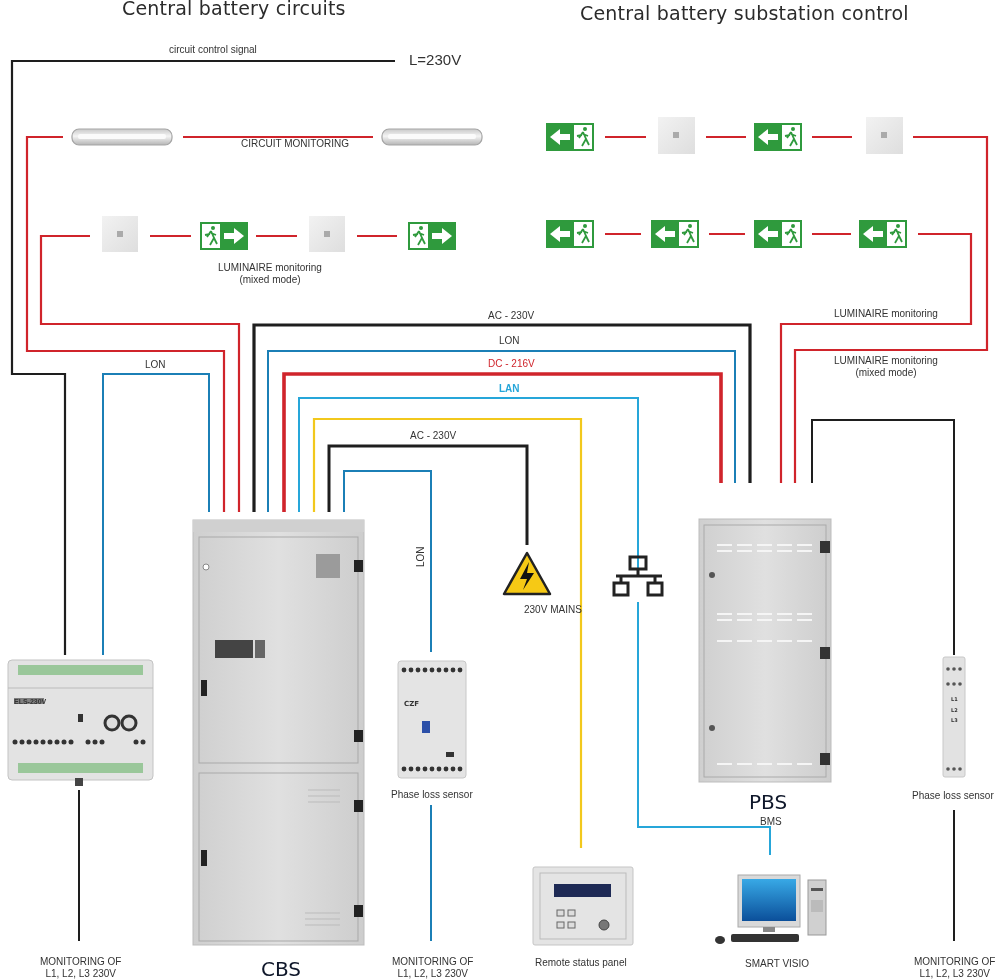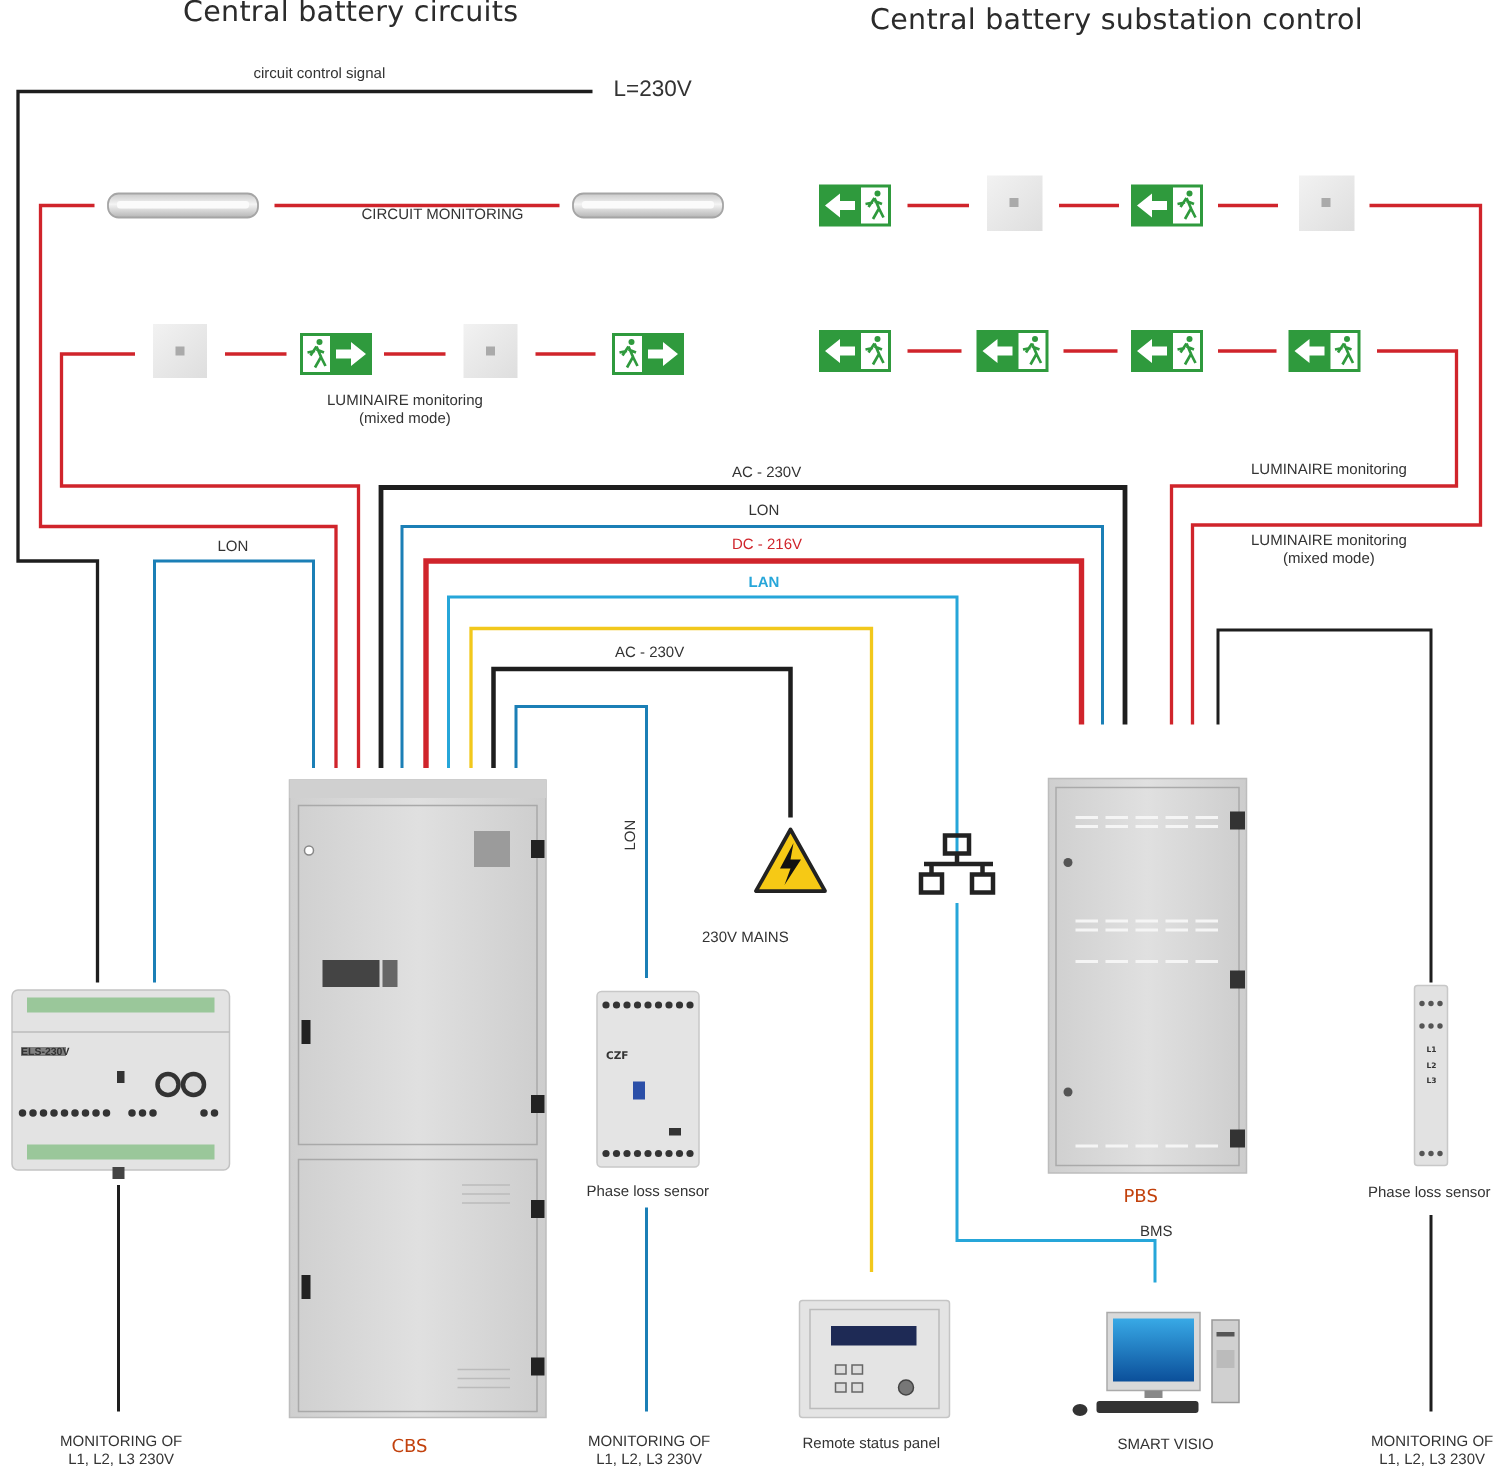--- a/index.html
+++ b/index.html
@@ -1,21 +1,21 @@
 <!DOCTYPE html>
 <html><head>
 <meta charset="utf-8">
 <style>
   html, body { margin: 0; padding: 0; background: #ffffff; }
   body { width: 1000px; height: 979px; position: relative; overflow: hidden;
          font-family: "DejaVu Sans", sans-serif; color: #333; }
   #diagram { position: absolute; left: 0; top: 0; width: 1000px; height: 979px; }
   .title { position: absolute; font-family: "DejaVu Sans", sans-serif; font-size: 19px; color: #2b2b2b; letter-spacing: 0.2px; white-space: nowrap; }
   .lbl { position: absolute; font-family: "Liberation Sans", sans-serif; font-size: 10px; color: #333; white-space: nowrap; text-align: center; line-height: 12px; }
-  .lbl-big { position: absolute; font-family: "DejaVu Sans", sans-serif; font-size: 12px; color: #c2410c; white-space: nowrap; }
+  .lbl-big { position: absolute; font-family: "DejaVu Sans", sans-serif; font-size: 20px; color: #0f172a; white-space: nowrap; }
 </style>
 </head>
 <body>
 
 <svg id="diagram" viewBox="0 0 1000 979" xmlns="http://www.w3.org/2000/svg">
   <defs>
     <linearGradient id="tubeGrad" x1="0" y1="0" x2="0" y2="1">
       <stop offset="0" stop-color="#c9c9c9"></stop>
       <stop offset="0.45" stop-color="#f4f4f4"></stop>
       <stop offset="1" stop-color="#b5b5b5"></stop>
@@ -354,21 +354,21 @@
   <div>LUMINAIRE monitoring</div>
   <div>(mixed mode)</div>
 </div>
 <div class="lbl" style="left:145px; top:359px;">LON</div>
 <div class="lbl" style="left:488px; top:310px; font-size:10px;">AC - 230V</div>
 <div class="lbl" style="left:499px; top:335px;">LON</div>
 <div class="lbl" style="left:488px; top:358px; color:#d0242b;">DC - 216V</div>
 <div class="lbl" style="left:499px; top:383px; color:#26a6d9;font-weight:bold;">LAN</div>
 <div class="lbl" style="left:410px; top:430px;">AC - 230V</div>
 <div class="lbl" style="left:415px; top:567px; transform:rotate(-90deg); transform-origin:left top;">LON</div>
-<div class="lbl" style="left:468px; top:604px;margin-top:16px;">230V MAINS</div>
+<div class="lbl" style="left:524px; top:604px;">230V MAINS</div>
 <div class="lbl" style="left:834px; top:308px;">LUMINAIRE monitoring</div>
 <div class="lbl" style="left:834px; top:355px;">
   <div>LUMINAIRE monitoring</div>
   <div>(mixed mode)</div>
 </div>
 <div class="lbl" style="left:760px; top:816px;">BMS</div>
 
 <div class="lbl" style="left:14px; top:696px; font-size:7px; font-weight:bold;">ELS-230V</div>
 
 <div class="lbl-big" style="left:261px; top:957px;">CBS</div>

